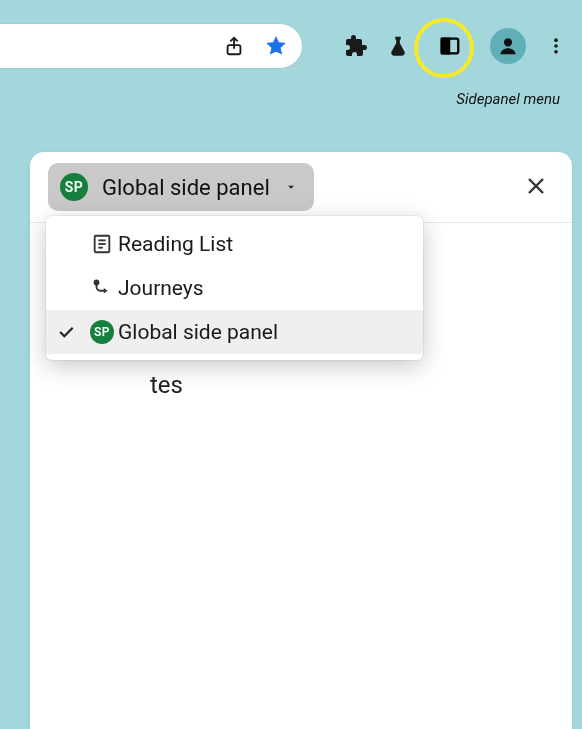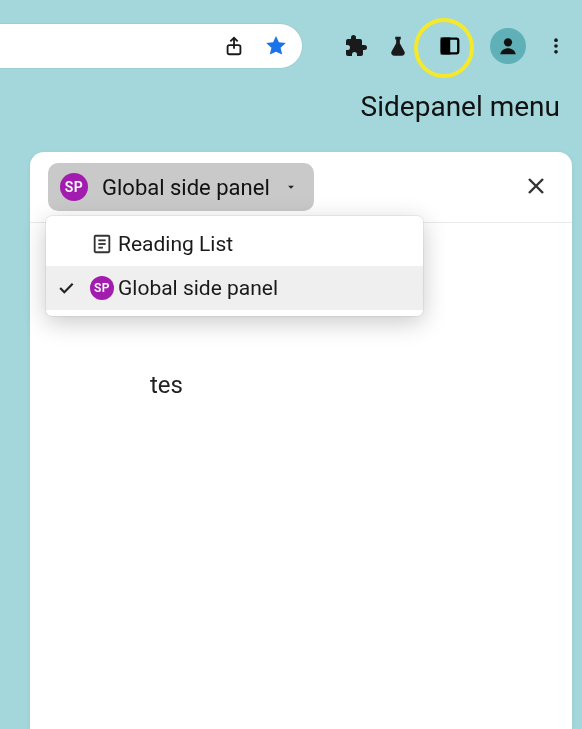--- a/index.html
+++ b/index.html
@@ -64,21 +64,22 @@
     border:4px solid #f6e92c;
     top:18px;
     right:108px;
     pointer-events:none;
   }
 
   .annotation {
     position:absolute;
     top:90px;
     right:22px;
-    font-size: 28px;
+    font-style: italic;
+    font-size: 15px;
     color:#111;
   }
 
   
   .panel {
     position:absolute;
     top:152px;
     left:30px;
     right:10px;
     bottom:0;
@@ -100,21 +101,21 @@
     align-items:center;
     gap:14px;
     background:#c9c9c9;
     border-radius:10px;
     padding:10px 16px 10px 12px;
     font-size:22px;
     color:#111;
   }
   .sp-badge {
     width:28px;height:28px;border-radius:50%;
-    background:#a21caf;display:flex;align-items:center;justify-content:center;
+    background:#15803d;display:flex;align-items:center;justify-content:center;
     color:#fff;font-weight:600;font-size:14px;letter-spacing:0.5px;
   }
   .close-btn {
     position:absolute;
     right:22px; top:50%; transform:translateY(-50%);
     width:26px;height:26px; color:#333;
   }
 
   
   .panel-body { position:relative; padding:28px 34px; }
@@ -240,20 +241,31 @@
     <span class="dd-icon">
       <svg width="22" height="22" viewBox="0 0 24 24" fill="none" stroke="#333" stroke-width="2">
         <rect x="4" y="3" width="16" height="18" rx="1"></rect>
         <line x1="8" y1="8" x2="16" y2="8"></line>
           <line x1="8" y1="12" x2="16" y2="12"></line>
           <line x1="8" y1="16" x2="13" y2="16"></line>
       </svg>
     </span>
     <span>Reading List</span>
   </div>
+  <div class="dd-item">
+    <span class="dd-check"></span>
+    <span class="dd-icon">
+      <svg width="22" height="22" viewBox="0 0 24 24" fill="none" stroke="#333" stroke-width="2">
+        <circle cx="6" cy="6" r="2.2" fill="#333"></circle>
+        <path d="M6 8v3a4 4 0 0 0 4 4h5"></path>
+        <path d="M14 12l4 3-4 3" fill="#333" stroke="none"></path>
+      </svg>
+    </span>
+    <span>Journeys</span>
+  </div>
   <div class="dd-item selected">
     <span class="dd-check">
       <svg width="20" height="20" viewBox="0 0 24 24" fill="none" stroke="#222" stroke-width="2.6">
         <path d="M5 12l5 5L20 7"></path>
       </svg>
     </span>
     <span class="dd-icon">
       <span class="sp-badge">SP</span>
     </span>
     <span>Global side panel</span>

